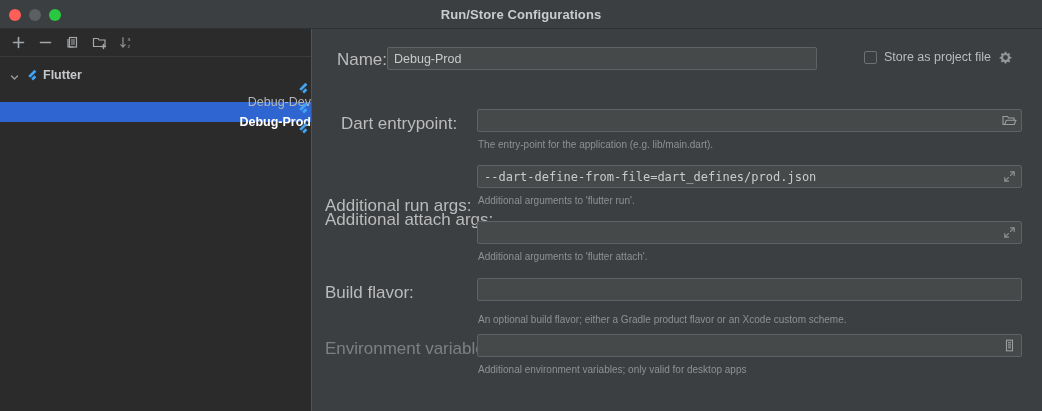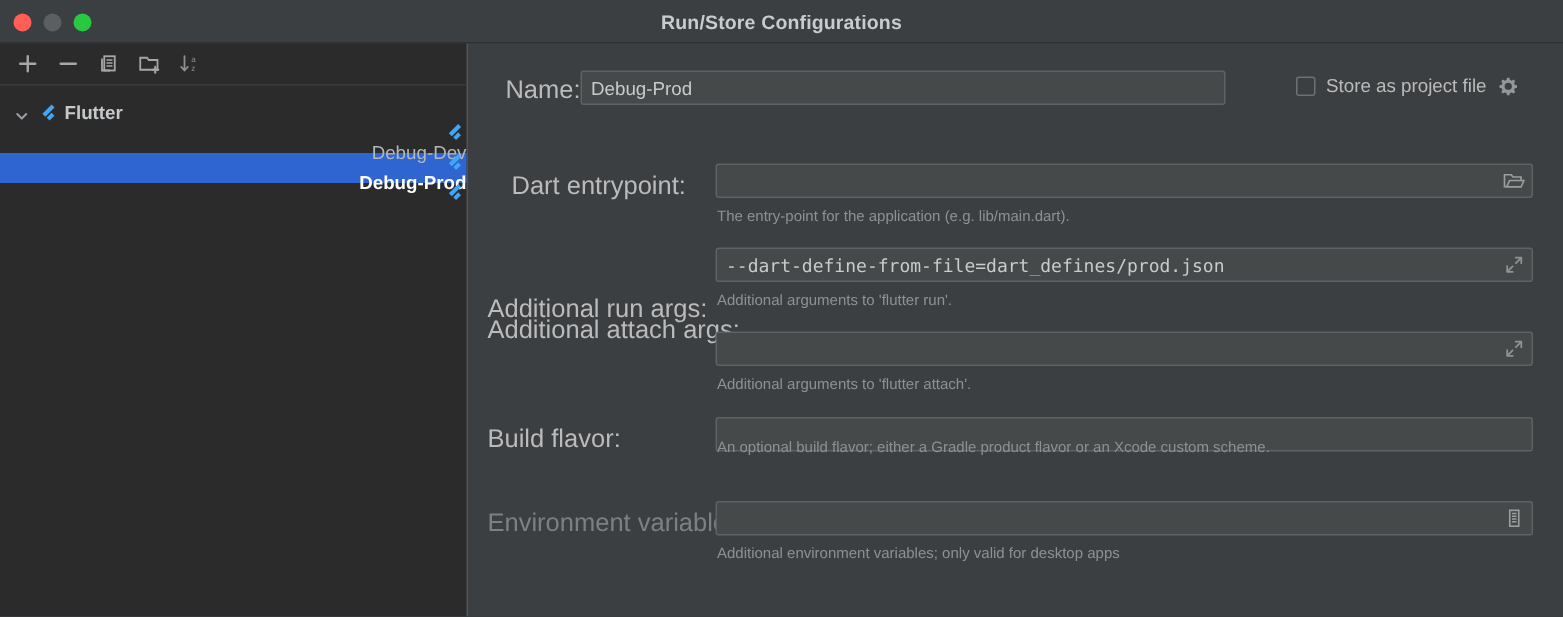--- a/index.html
+++ b/index.html
@@ -284,21 +284,21 @@
         </span>
       </div>
       <div class="hint" style="left:165px; top:222px;">Additional arguments to 'flutter attach'.</div>
 
       <div class="row" style="left:12px; top:254px;">
         <span class="lbl">Build flavor:</span>
       </div>
       <div class="field" style="position:absolute; left:164px; top:249px; width:545px;">
         <span class="val"></span>
       </div>
-      <div class="hint" style="left:165px; top:264px;">An optional build flavor; either a Gradle product flavor or an Xcode custom scheme.</div>
+      <div class="hint" style="left:165px; top:285px;">An optional build flavor; either a Gradle product flavor or an Xcode custom scheme.</div>
 
       <div class="row" style="left:12px; top:310px;">
         <span class="lbl dim">Environment variables:</span>
       </div>
       <div class="field" style="position:absolute; left:164px; top:305px; width:545px;">
         <span class="val"></span>
         <span class="fbtn">
           <svg width="13" height="13" viewBox="0 0 13 13">
             <rect x="3.5" y="1.2" width="6" height="10.6" fill="none" stroke="#9a9e9f" stroke-width="1.1"></rect>
             <path d="M5 3.4 L8 3.4 M5 5.2 L8 5.2 M5 7.0 L8 7.0 M5 8.8 L8 8.8" stroke="#9a9e9f" stroke-width="1"></path>

